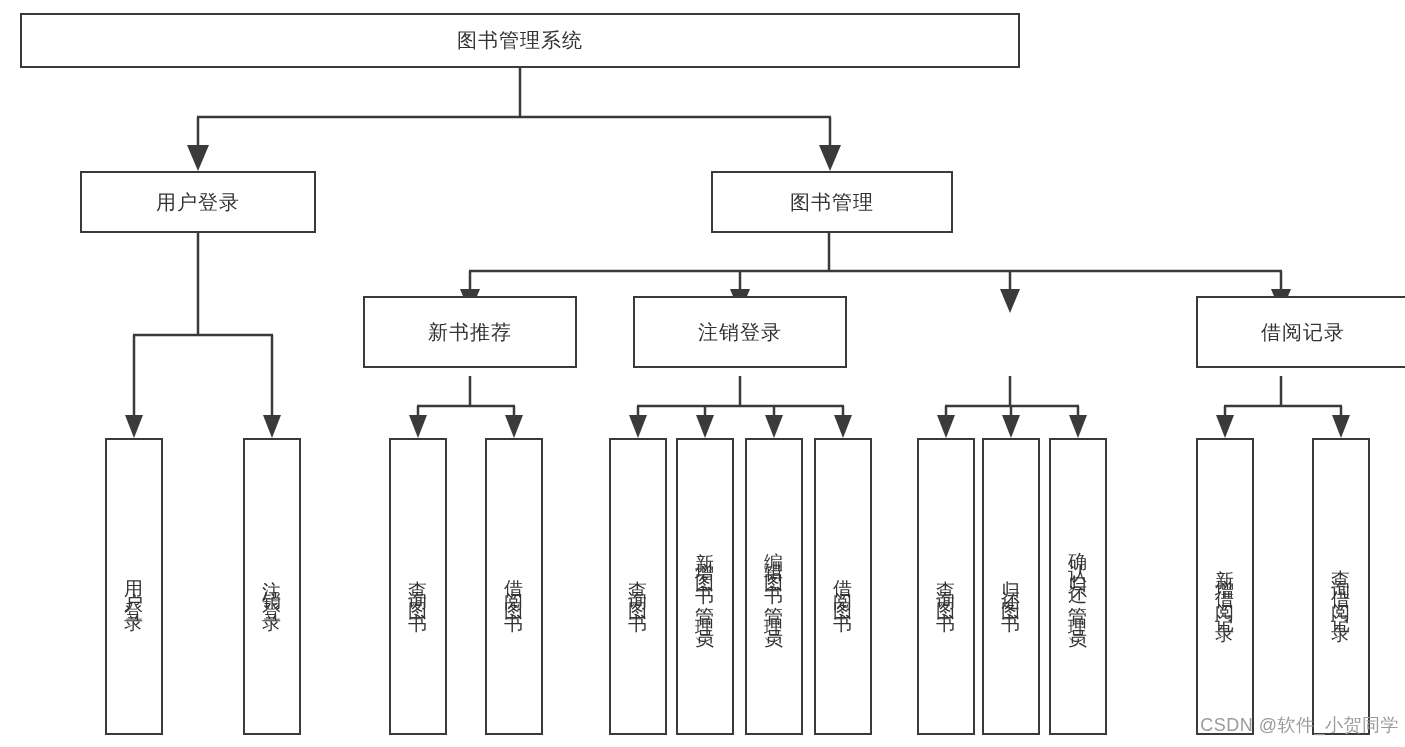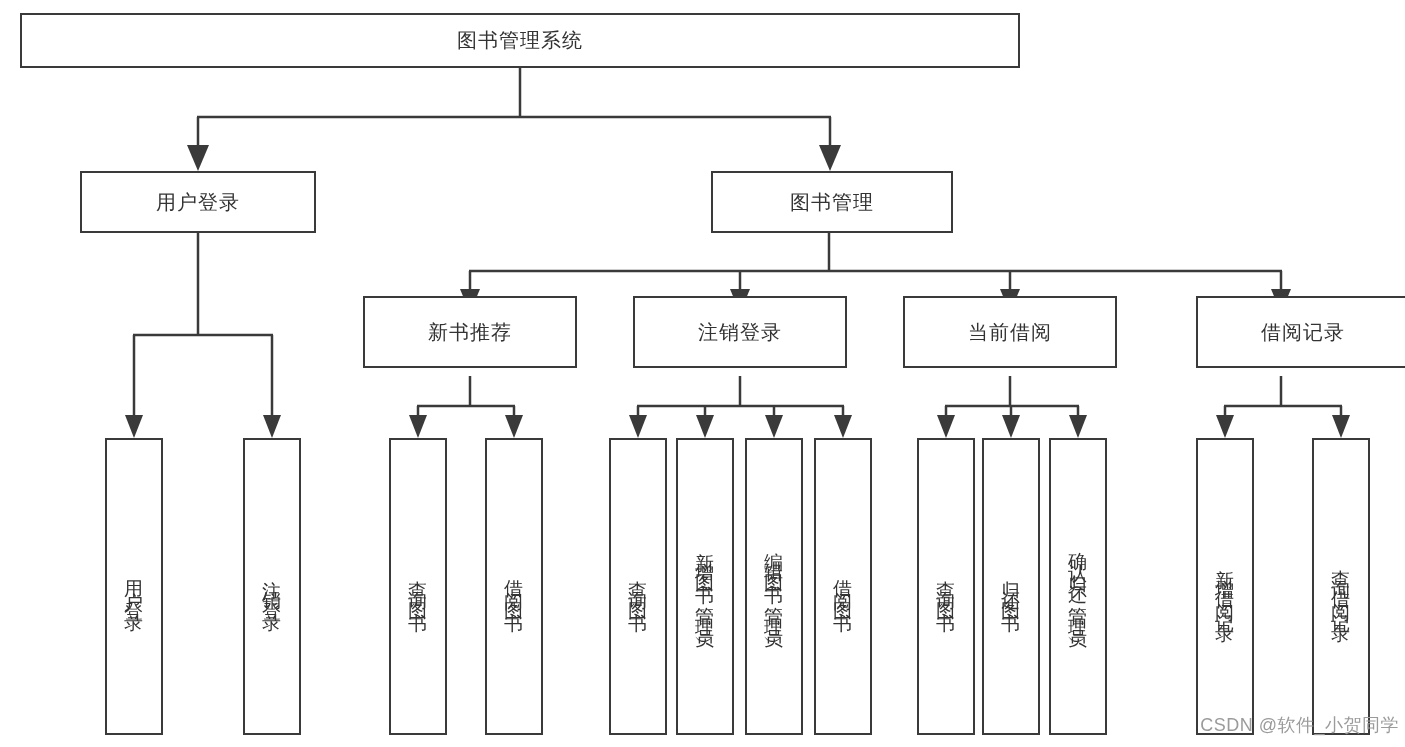--- a/index.html
+++ b/index.html
@@ -143,23 +143,20 @@
   <div class="node lvl2" style="left:711px;width:242px;">
     <span>图书管理</span>
   </div>
 
   <div class="node lvl3" style="left:363px;">
     <span>新书推荐</span>
   </div>
   <div class="node lvl3" style="left:633px;">
     <span>注销登录</span>
   </div>
-  <div class="node lvl3" style="left:903px;">
-    <span>当前借阅</span>
-  </div>
   <div class="node lvl3" style="left:1174px;margin-left:22px;">
     <span>借阅记录</span>
   </div>
 
   <div class="leaf" style="left:105px;">
     <span class="vtext">用户登录</span>
   </div>
   <div class="leaf" style="left:243px;">
     <span class="vtext">注销登录</span>
   </div>

